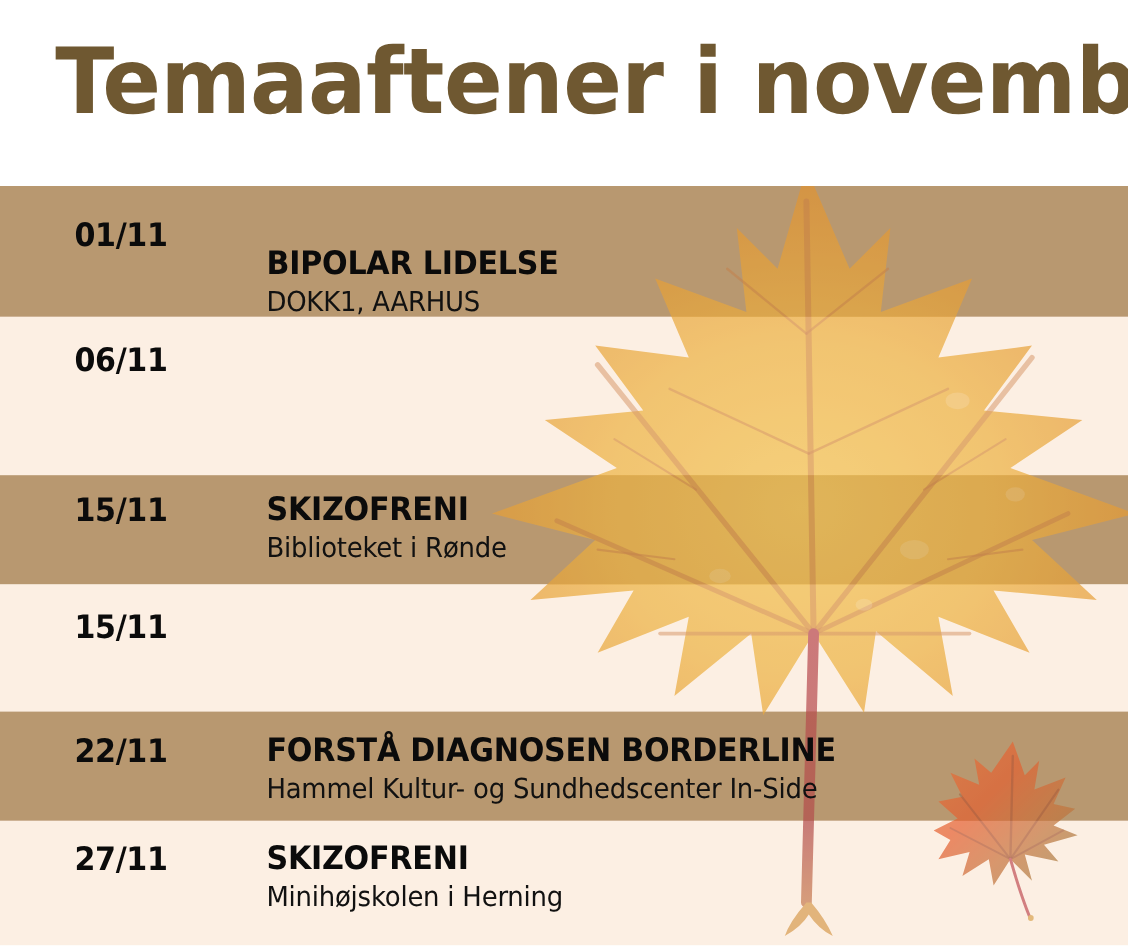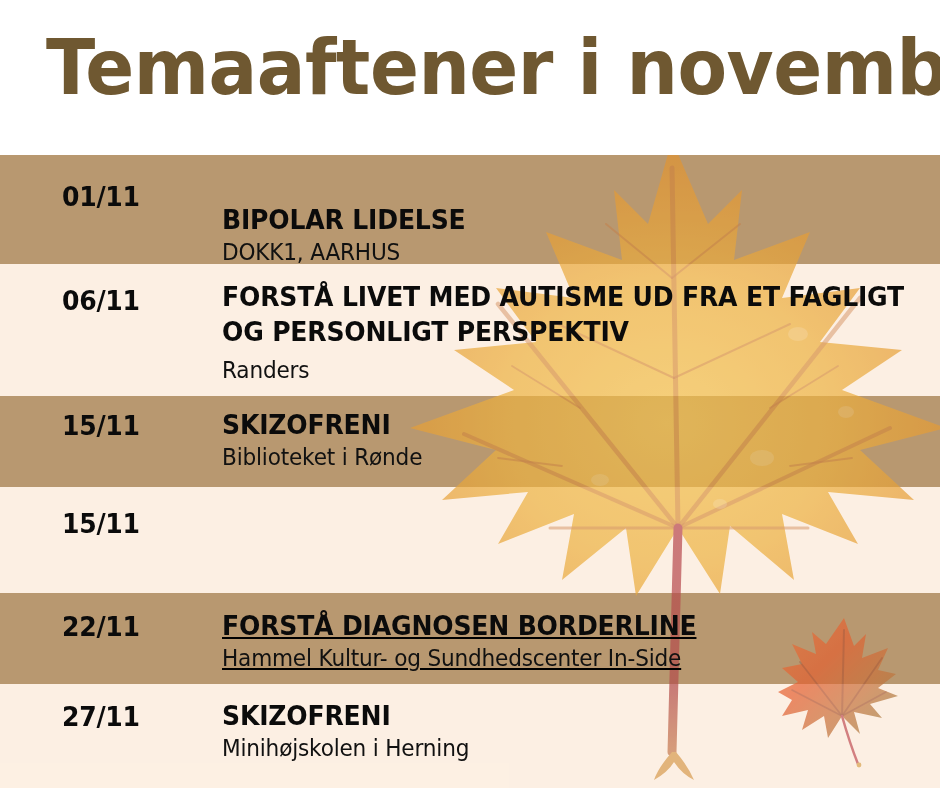--- a/index.html
+++ b/index.html
@@ -267,41 +267,37 @@
     <div class="row" style="top:155px;height:109px;">
       <div class="row-date" style="top:27px;">01/11</div>
       <div class="row-body" style="top:37px;margin-top:10px;">
         <div class="row-title">BIPOLAR LIDELSE</div>
         <div class="row-venue">DOKK1, AARHUS</div>
       </div>
     </div>
 
     <div class="row" style="top:264px;height:164px;">
       <div class="row-date" style="top:22px;">06/11</div>
-      <div class="row-body" style="top:15px;">
-        <div class="row-title wrap">FORSTÅ LIVET MED AUTISME UD FRA ET FAGLIGT OG PERSONLIGT PERSPEKTIV</div>
-        <div class="row-venue" style="margin-top:6px;">Randers</div>
-      </div>
     </div>
 
     <div class="row" style="top:396px;height:91px;">
       <div class="row-date" style="top:15px;">15/11</div>
       <div class="row-body" style="top:11px;">
         <div class="row-title">SKIZOFRENI</div>
         <div class="row-venue">Biblioteket i Rønde</div>
       </div>
     </div>
 
     <div class="row" style="top:487px;height:106px;">
       <div class="row-date" style="top:22px;">15/11</div>
     </div>
 
     <div class="row" style="top:593px;height:75px;">
       <div class="row-date" style="top:19px;">22/11</div>
-      <div class="row-body" style="top:15px;text-decoration:underline;">
+      <div class="row-body" style="top:15px;">
         <div class="row-title">FORSTÅ DIAGNOSEN BORDERLINE</div>
         <div class="row-venue">Hammel Kultur- og Sundhedscenter In-Side</div>
       </div>
     </div>
 
     <div class="row" style="top:684px;height:132px;">
       <div class="row-date" style="top:18px;">27/11</div>
       <div class="row-body" style="top:14px;">
         <div class="row-title">SKIZOFRENI</div>
         <div class="row-venue">Minihøjskolen i Herning</div>

